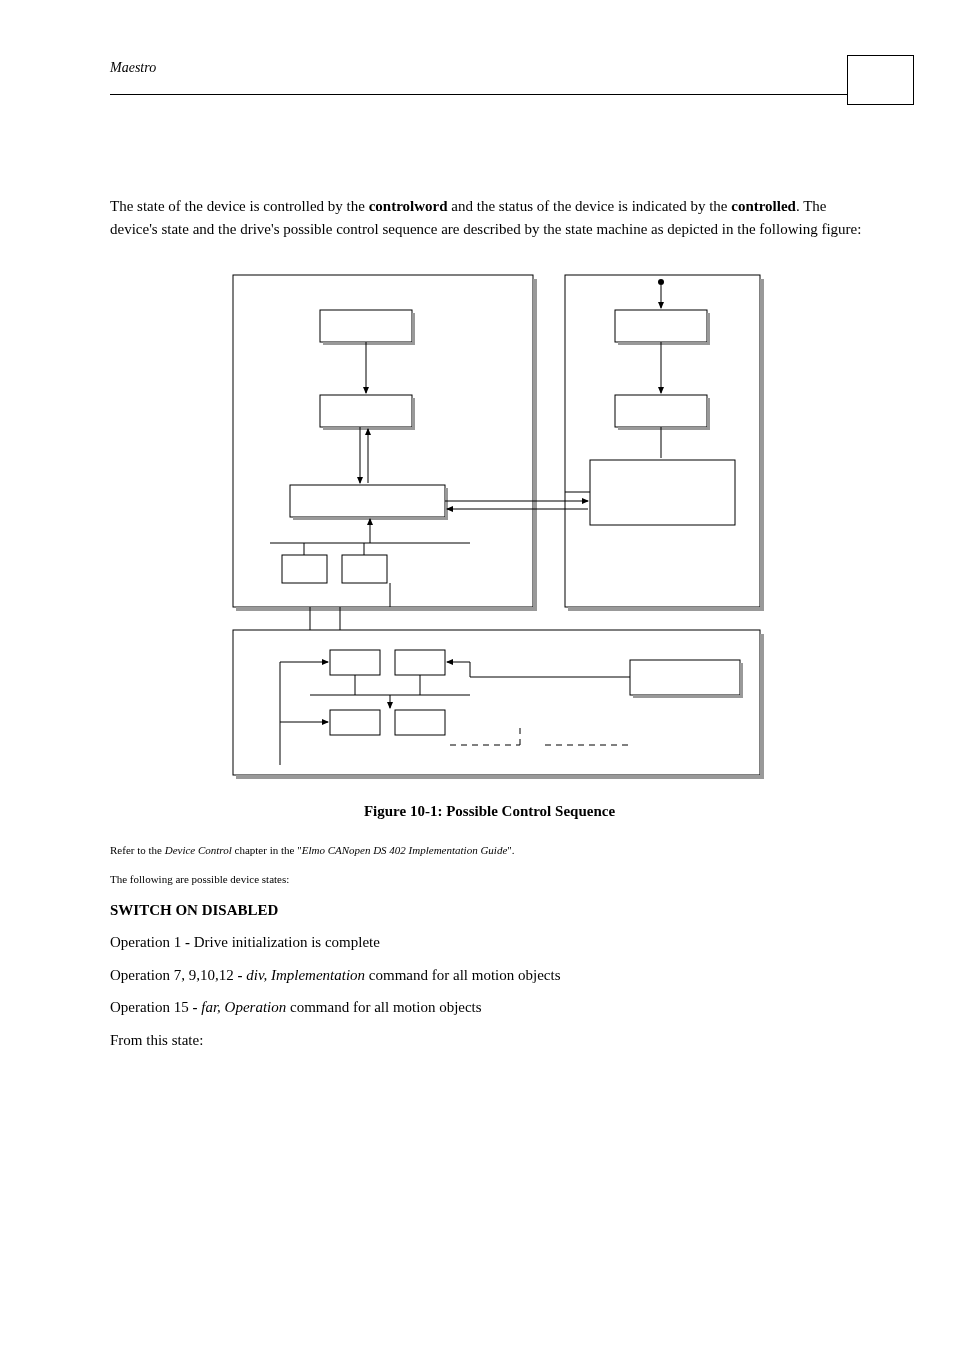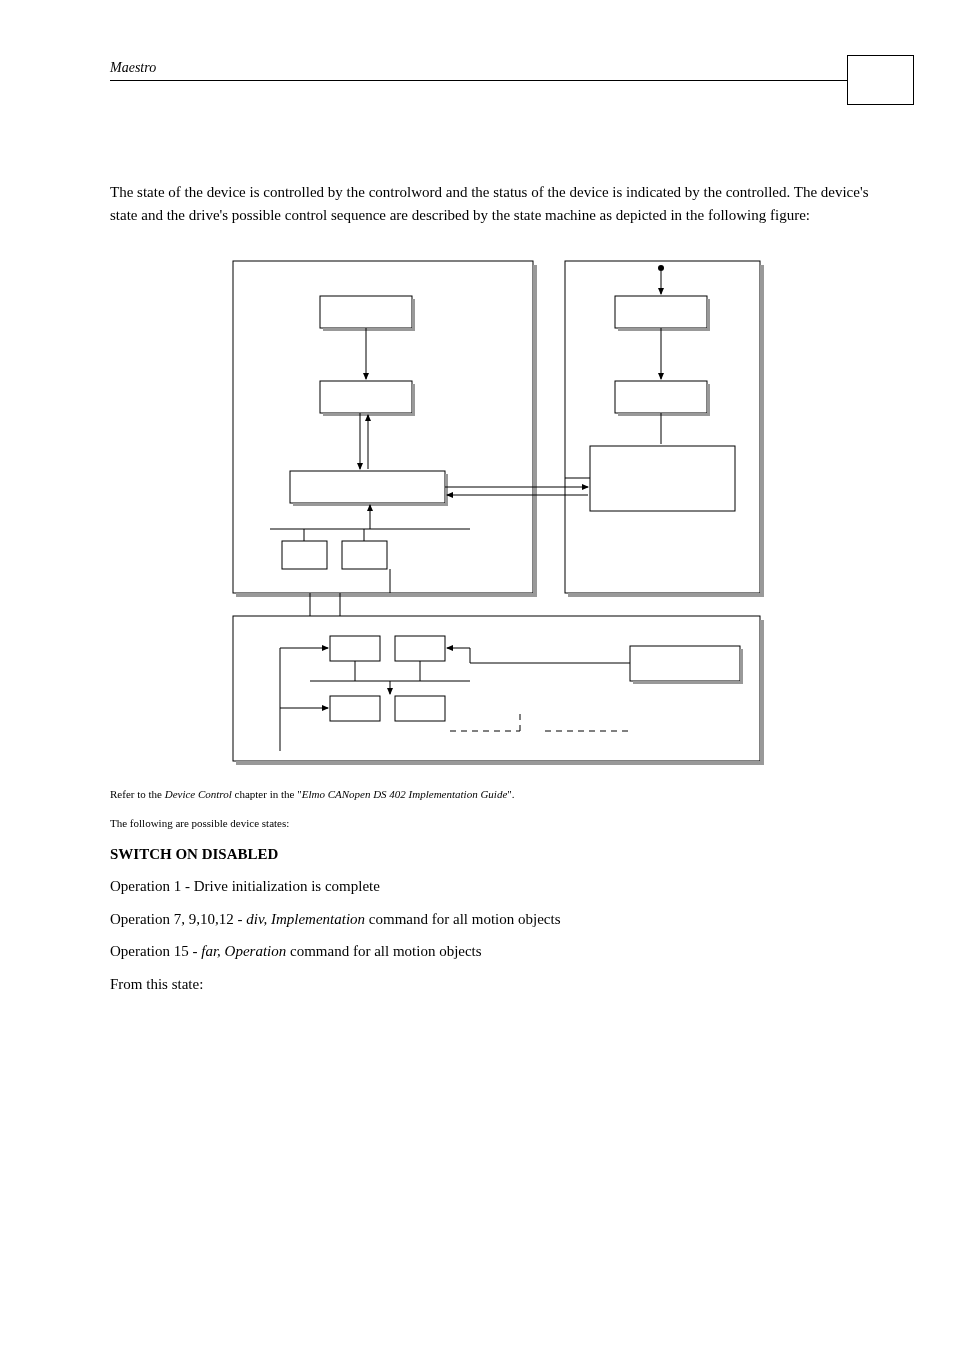--- a/index.html
+++ b/index.html
@@ -14,21 +14,21 @@
     padding: 60px 85px 60px 110px;
     box-sizing: border-box;
     width: 954px;
     position: relative;
   }
   .header {
     display: flex;
     justify-content: space-between;
     align-items: flex-end;
     border-bottom: 1.5px solid #000;
-    padding-bottom: 4px;
+    padding-bottom: 18px;
     margin-bottom: 0;
   }
   .header-title {
     font-style: italic;
     font-size: 14px;
     font-family: "Palatino Linotype", serif;
   }
   .header-box {
     position: absolute;
     right: 40px;
@@ -39,21 +39,21 @@
     background: #fff;
   }
   .body-text {
     font-size: 15px;
     line-height: 1.5;
     margin-top: 100px;
   }
   .body-text p {
     margin: 0 0 4px 0;
   }
-  .bold { font-weight: normal; margin-top: 7px; }
+  .bold { font-weight: bold; margin-top: 7px; }
   .italic { font-style: italic; }
 
   
   .diagram {
     margin: 25px auto 15px auto;
     width: 560px;
     position: relative;
   }
   .diagram svg {
     display:block;
@@ -186,20 +186,21 @@
       <line x1="420" y1="412" x2="260" y2="412" stroke="#000"></line>
       <line x1="260" y1="412" x2="260" y2="397" stroke="#000"></line>
       <line x1="260" y1="397" x2="237" y2="397" stroke="#000" marker-end="url(#arrow)"></line>
 
       <line x1="100" y1="342" x2="100" y2="365" stroke="#000"></line>
       <line x1="130" y1="342" x2="130" y2="365" stroke="#000"></line>
 
     </svg>
   </div>
 
+  <div class="caption">Figure 10-1: Possible Control Sequence</div>
 
   <p class="after-p">
     <span>Refer to the </span><span class="italic">Device Control</span><span> chapter in the "</span><span class="italic">Elmo CANopen DS 402 Implementation Guide</span><span>".</span>
   </p>
 
   <p class="after-p">The following are possible device states:</p>
 
   <div class="section-head">SWITCH ON DISABLED</div>
 
 

